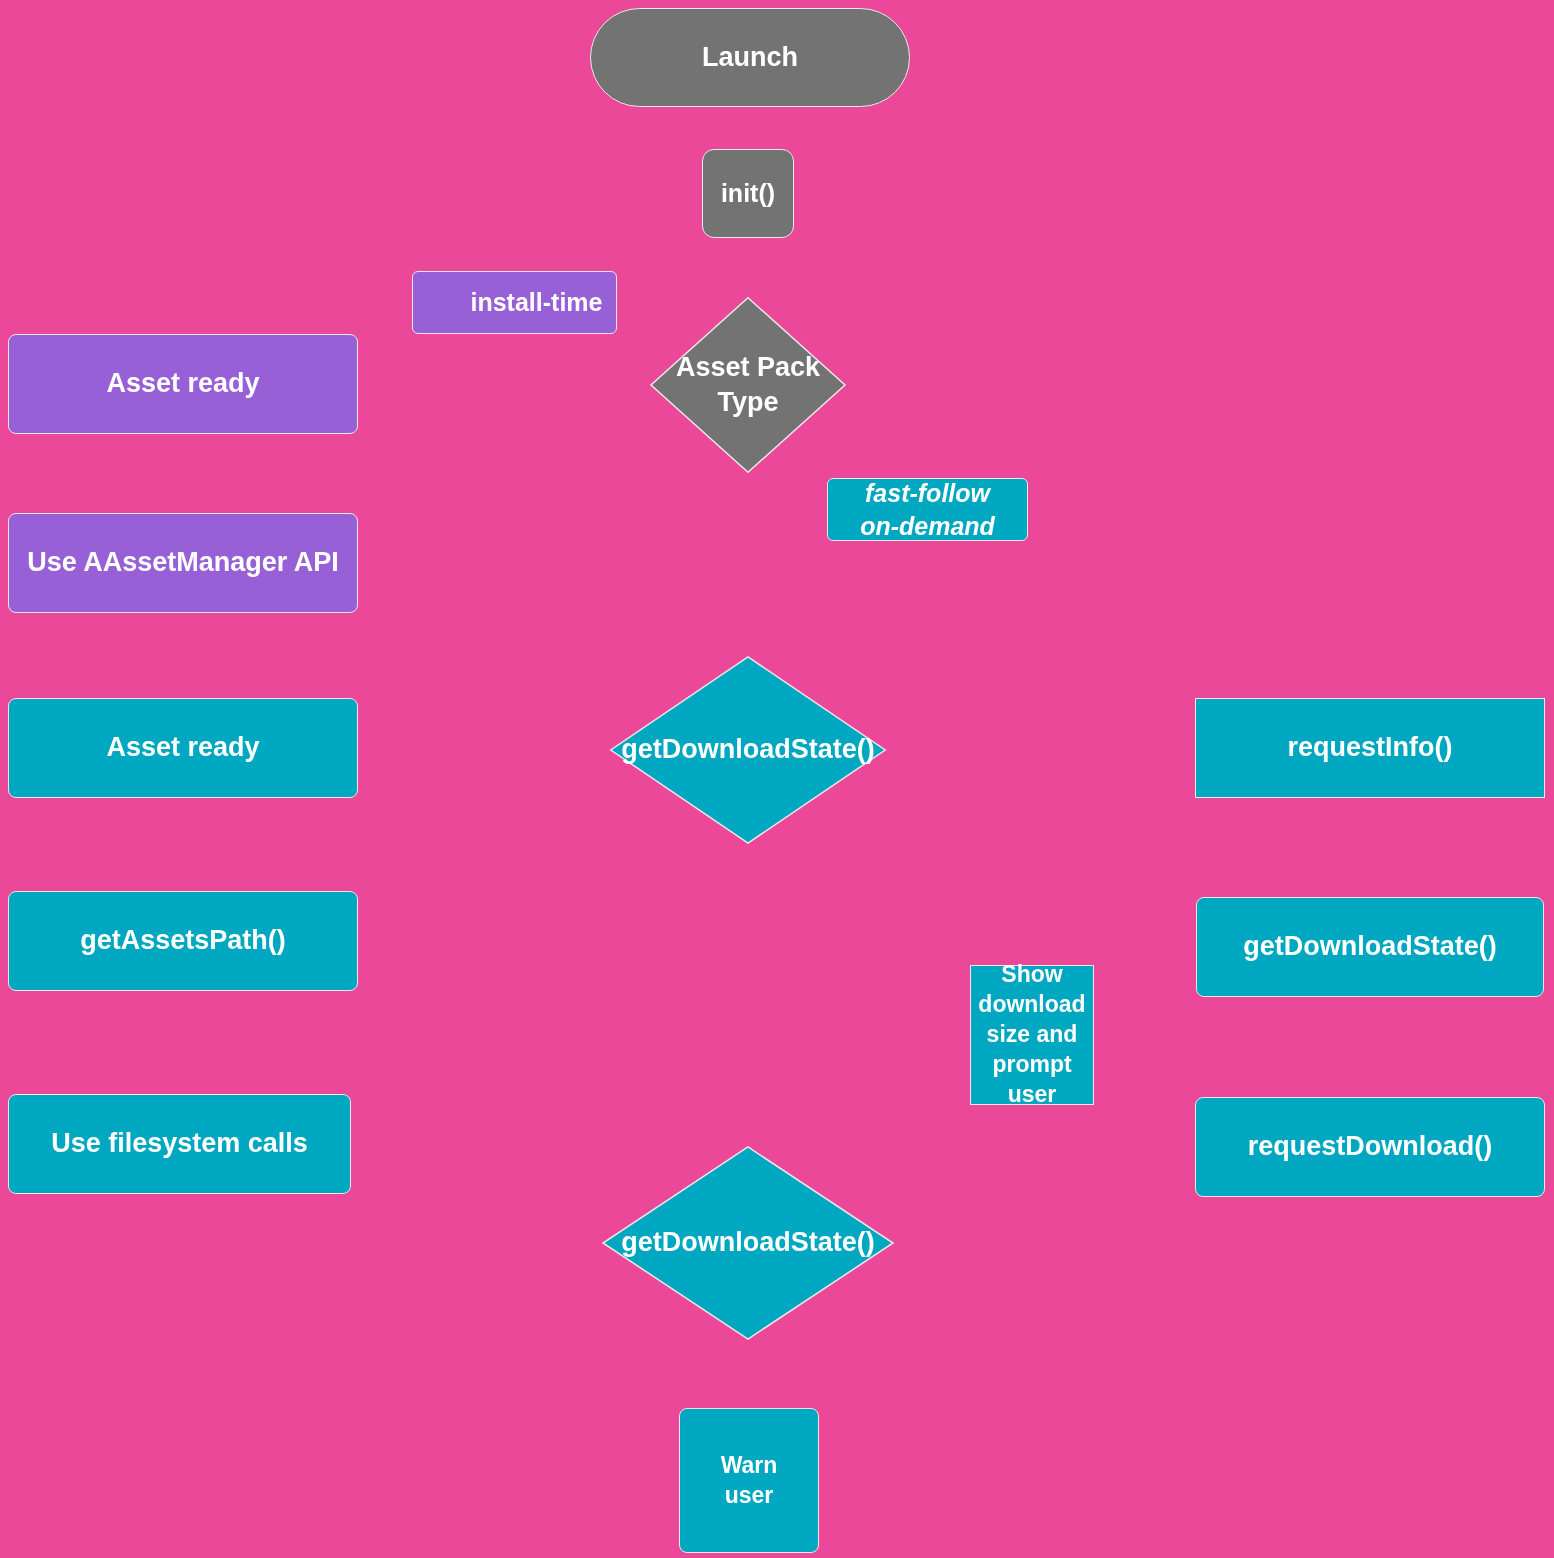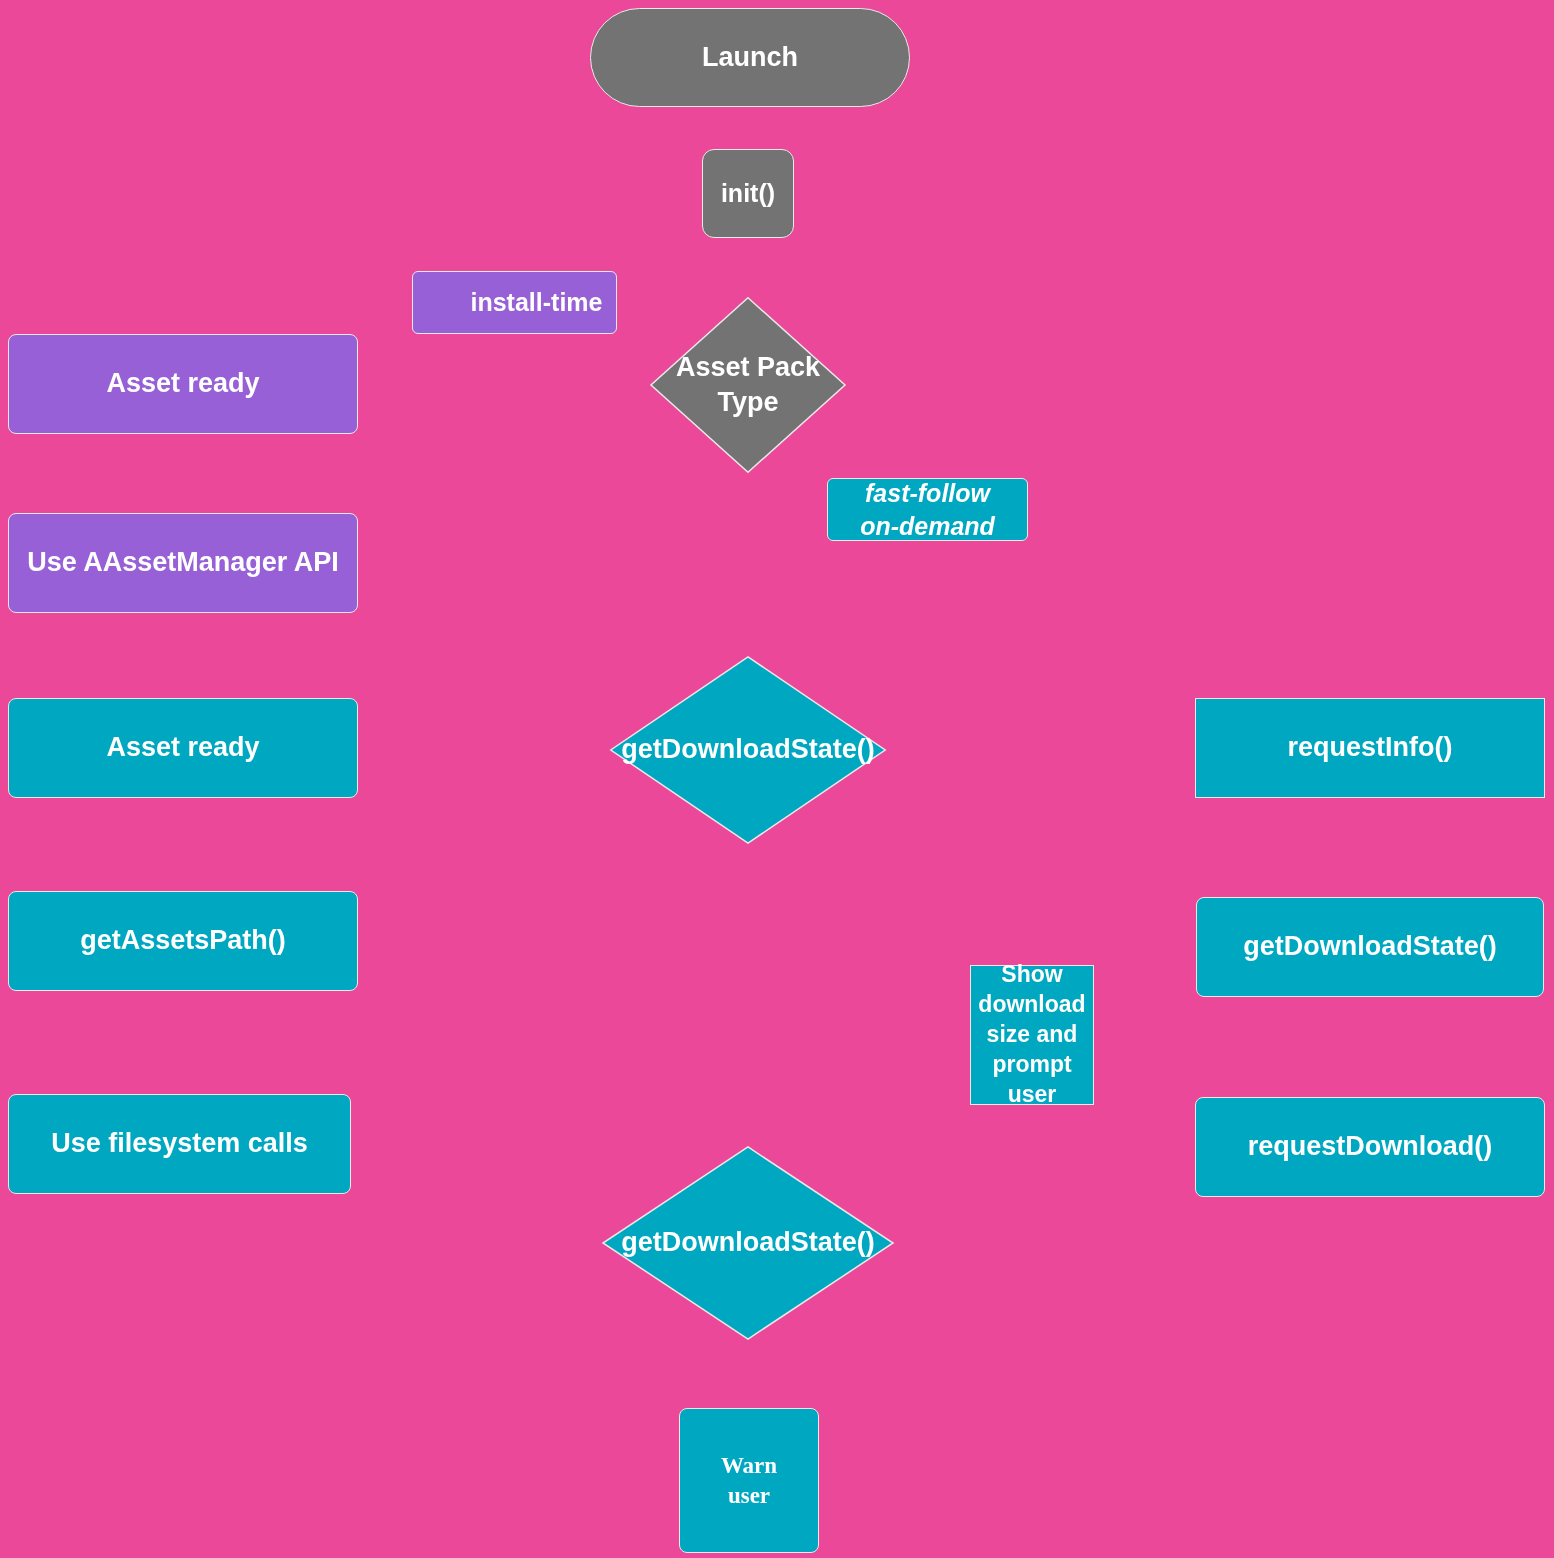--- a/index.html
+++ b/index.html
@@ -64,21 +64,21 @@
   #n-use-aassetmgr     { left: 8px;    top: 513px;  width: 350px; height: 100px; border-radius: 8px; }
   #n-asset-ready-t     { left: 8px;    top: 698px;  width: 350px; height: 100px; border-radius: 8px; }
   #n-get-pack-location { left: 608px;  top: 655px;  width: 280px; height: 190px; }
   #n-request-info      { left: 1195px; top: 698px;  width: 350px; height: 100px; border-radius: 0; }
   #n-get-assets-path   { left: 8px;    top: 891px;  width: 350px; height: 100px; border-radius: 8px; }
   #n-get-dl-state-r    { left: 1196px; top: 897px;  width: 348px; height: 100px; border-radius: 8px; }
   #n-show-dl           { left: 970px;  top: 965px;  width: 124px; height: 140px; border-radius: 0; }
   #n-use-filesystem    { left: 8px;    top: 1094px; width: 343px; height: 100px; border-radius: 8px; }
   #n-request-download  { left: 1195px; top: 1097px; width: 350px; height: 100px; border-radius: 8px; }
   #n-get-dl-state-d    { left: 600px;  top: 1145px; width: 296px; height: 196px; }
-  #n-warn-user         { left: 679px;  top: 1408px; width: 140px; height: 145px; border-radius: 8px; font-family: Liberation Serif, serif; }
+  #n-warn-user         { left: 679px;  top: 1408px; width: 140px; height: 145px; border-radius: 8px; }
 
   #n-asset-pack-type .label { max-width: 75%; }
 </style>
 </head>
 <body>
 
 <div class="canvas">
 
   <div class="node rect gray-bg" id="n-launch">
     <span class="label fs-l">Launch</span>

